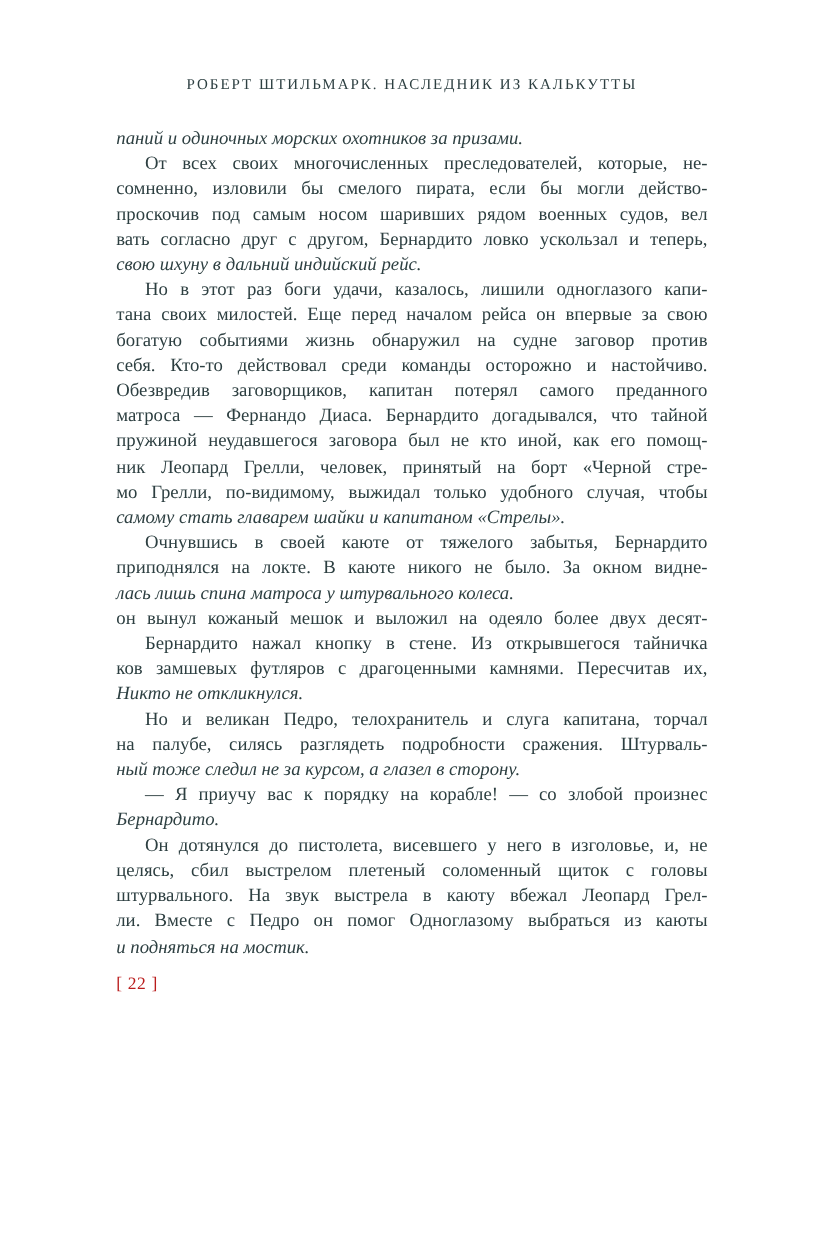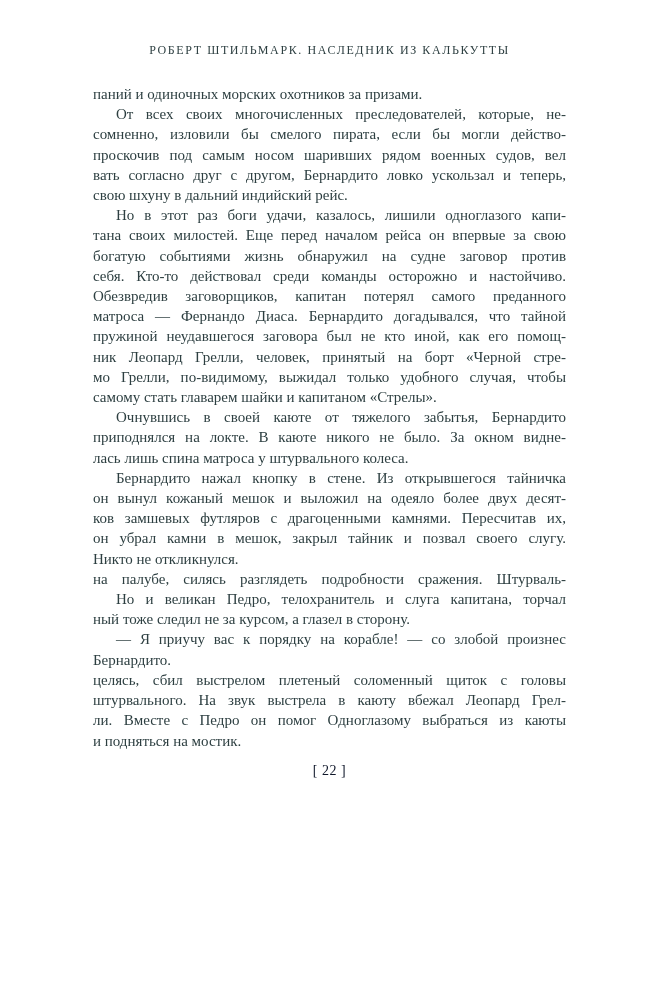--- a/index.html
+++ b/index.html
@@ -9,21 +9,21 @@
   }
   .page {
     position: relative;
     width: 659px;
     height: 1000px;
     margin: 0 auto;
     background: #ffffff;
     color: #2d3f41;
     font-family: "Liberation Serif", "DejaVu Serif", serif;
     box-sizing: border-box;
-    padding: 43px 93px 0 93px;
+    padding: 60px 93px 0 93px;
     overflow: hidden;
   }
   .running-head {
     text-align: center;
     font-size: 12px;
     letter-spacing: 1.6px;
     color: #2d3f41;
     margin-bottom: 26px;
     white-space: nowrap;
   }
@@ -36,30 +36,30 @@
     margin: 0;
     padding: 0;
   }
   .line {
     text-align: justify;
     text-align-last: justify;
     hyphens: none;
   }
   .line.last {
     text-align-last: left;
+    font-style: italic;
   }
   .line.first-indent {
     text-indent: 23px;
   }
   .page-number {
-    text-align: center;
     font-size: 14px;
     letter-spacing: 0.5px;
     margin-top: 12px;
-    color: #0f172a;
+    color: #b91c1c;
   }
 </style>
 </head>
 <body>
 
 <div class="page">
   <div class="running-head">РОБЕРТ ШТИЛЬМАРК. НАСЛЕДНИК ИЗ КАЛЬКУТТЫ</div>
 
   <div class="text-block" id="text-block">
       <div class="paragraph">
@@ -83,36 +83,36 @@
         <div class="line">ник Леопард Грелли, человек, принятый на борт «Черной стре-</div>
         <div class="line">мо Грелли, по-видимому, выжидал только удобного случая, чтобы</div>
         <div class="line last">самому стать главарем шайки и капитаном «Стрелы».</div>
       </div>
       <div class="paragraph">
         <div class="line first-indent">Очнувшись в своей каюте от тяжелого забытья, Бернардито</div>
         <div class="line">приподнялся на локте. В каюте никого не было. За окном видне-</div>
         <div class="line last">лась лишь спина матроса у штурвального колеса.</div>
       </div>
       <div class="paragraph">
+        <div class="line">он вынул кожаный мешок и выложил на одеяло более двух десят-</div>
         <div class="line first-indent">Бернардито нажал кнопку в стене. Из открывшегося тайничка</div>
-        <div class="line">он вынул кожаный мешок и выложил на одеяло более двух десят-</div>
         <div class="line">ков замшевых футляров с драгоценными камнями. Пересчитав их,</div>
-        <div class="line">он убрал камни в мешок, закрыл тайник и позвал своего слугу.</div>
         <div class="line last">Никто не откликнулся.</div>
       </div>
       <div class="paragraph">
+        <div class="line first-indent">Но и великан Педро, телохранитель и слуга капитана, торчал</div>
         <div class="line">на палубе, силясь разглядеть подробности сражения. Штурваль-</div>
-        <div class="line first-indent">Но и великан Педро, телохранитель и слуга капитана, торчал</div>
         <div class="line last">ный тоже следил не за курсом, а глазел в сторону.</div>
       </div>
       <div class="paragraph">
         <div class="line first-indent">— Я приучу вас к порядку на корабле! — со злобой произнес</div>
         <div class="line last">Бернардито.</div>
       </div>
       <div class="paragraph">
+        <div class="line first-indent">Он дотянулся до пистолета, висевшего у него в изголовье, и, не</div>
         <div class="line">целясь, сбил выстрелом плетеный соломенный щиток с головы</div>
         <div class="line">штурвального. На звук выстрела в каюту вбежал Леопард Грел-</div>
         <div class="line">ли. Вместе с Педро он помог Одноглазому выбраться из каюты</div>
         <div class="line last">и подняться на мостик.</div>
       </div>
     </div>
 
   <div class="page-number">[ 22 ]</div>
 </div>
 

